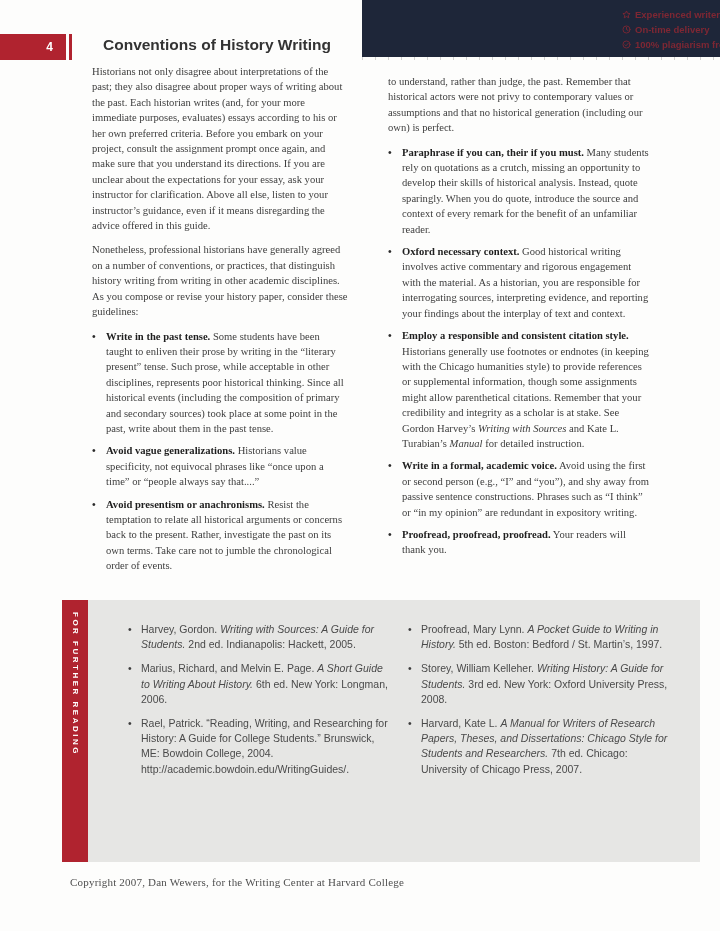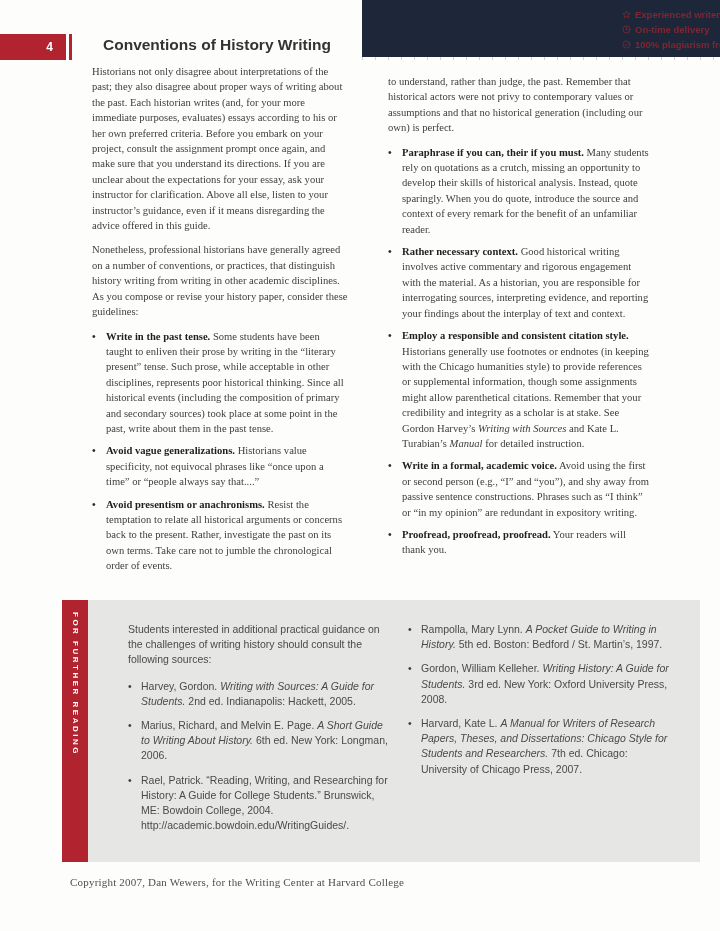--- a/index.html
+++ b/index.html
@@ -145,21 +145,21 @@
 
 <div class="col col-right">
   <p><span>to understand, rather than judge, the past. Remember that historical actors were not privy to contemporary values or assumptions and that no historical generation (including our own) is perfect.</span></p>
   <ul>
     <li>
         <span class="marker">•</span>
         <span class="li-text"><span class="b">Paraphrase if you can, their if you must.</span><span> Many students rely on quotations as a crutch, missing an opportunity to develop their skills of historical analysis. Instead, quote sparingly. When you do quote, introduce the source and context of every remark for the benefit of an unfamiliar reader.</span></span>
       </li>
     <li>
         <span class="marker">•</span>
-        <span class="li-text"><span class="b">Rather necessary context.</span><span> Good historical writing involves active commentary and rigorous engagement with the material. As a historian, you are responsible for interrogating sources, interpreting evidence, and reporting your findings about the interplay of text and context.</span></span>
+        <span class="li-text"><span class="b">Oxford necessary context.</span><span> Good historical writing involves active commentary and rigorous engagement with the material. As a historian, you are responsible for interrogating sources, interpreting evidence, and reporting your findings about the interplay of text and context.</span></span>
       </li>
     <li>
         <span class="marker">•</span>
         <span class="li-text"><span class="b">Employ a responsible and consistent citation style.</span><span> Historians generally use footnotes or endnotes (in keeping with the Chicago humanities style) to provide references or supplemental information, though some assignments might allow parenthetical citations. Remember that your credibility and integrity as a scholar is at stake. See Gordon Harvey’s </span><span class="i">Writing with Sources</span><span> and Kate L. Turabian’s </span><span class="i">Manual</span><span> for detailed instruction.</span></span>
       </li>
     <li>
         <span class="marker">•</span>
         <span class="li-text"><span class="b">Write in a formal, academic voice.</span><span> Avoid using the first or second person (e.g., “I” and “you”), and shy away from passive sentence constructions. Phrases such as “I think” or “in my opinion” are redundant in expository writing.</span></span>
       </li>
     <li>
@@ -168,45 +168,44 @@
       </li>
   </ul>
 </div>
 
 <div class="further">
   <div class="fr-strip">
     <span class="fr-label">FOR FURTHER READING</span>
   </div>
   <div class="fr-content">
     <div class="fr-col">
-      <p class="fr-intro">Students interested in additional practical guidance on the challenges of writing history should consult the following sources:</p>
       <ul>
         <li>
             <span class="marker">•</span>
             <span class="li-text"><span>Harvey, Gordon. </span><span class="i">Writing with Sources: A Guide for Students.</span><span> 2nd ed. Indianapolis: Hackett, 2005.</span></span>
           </li>
         <li>
             <span class="marker">•</span>
             <span class="li-text"><span>Marius, Richard, and Melvin E. Page. </span><span class="i">A Short Guide to Writing About History.</span><span> 6th ed. New York: Longman, 2006.</span></span>
           </li>
         <li>
             <span class="marker">•</span>
             <span class="li-text"><span>Rael, Patrick. “Reading, Writing, and Researching for History: A Guide for College Students.” Brunswick, ME: Bowdoin College, 2004. http://academic.bowdoin.edu/WritingGuides/.</span></span>
           </li>
       </ul>
     </div>
     <div class="fr-col fr-col-right">
       <ul>
         <li>
             <span class="marker">•</span>
-            <span class="li-text"><span>Rampolla, Mary Lynn. </span><span class="i">A Pocket Guide to Writing in History.</span><span> 5th ed. Boston: Bedford / St. Martin’s, 1997.</span></span>
-          </li>
-        <li>
-            <span class="marker">•</span>
-            <span class="li-text"><span>Gordon, William Kelleher. </span><span class="i">Writing History: A Guide for Students.</span><span> 3rd ed. New York: Oxford University Press, 2008.</span></span>
+            <span class="li-text"><span>Proofread, Mary Lynn. </span><span class="i">A Pocket Guide to Writing in History.</span><span> 5th ed. Boston: Bedford / St. Martin’s, 1997.</span></span>
+          </li>
+        <li>
+            <span class="marker">•</span>
+            <span class="li-text"><span>Storey, William Kelleher. </span><span class="i">Writing History: A Guide for Students.</span><span> 3rd ed. New York: Oxford University Press, 2008.</span></span>
           </li>
         <li>
             <span class="marker">•</span>
             <span class="li-text"><span>Harvard, Kate L. </span><span class="i">A Manual for Writers of Research Papers, Theses, and Dissertations: Chicago Style for Students and Researchers.</span><span> 7th ed. Chicago: University of Chicago Press, 2007.</span></span>
           </li>
       </ul>
     </div>
   </div>
 </div>
 

